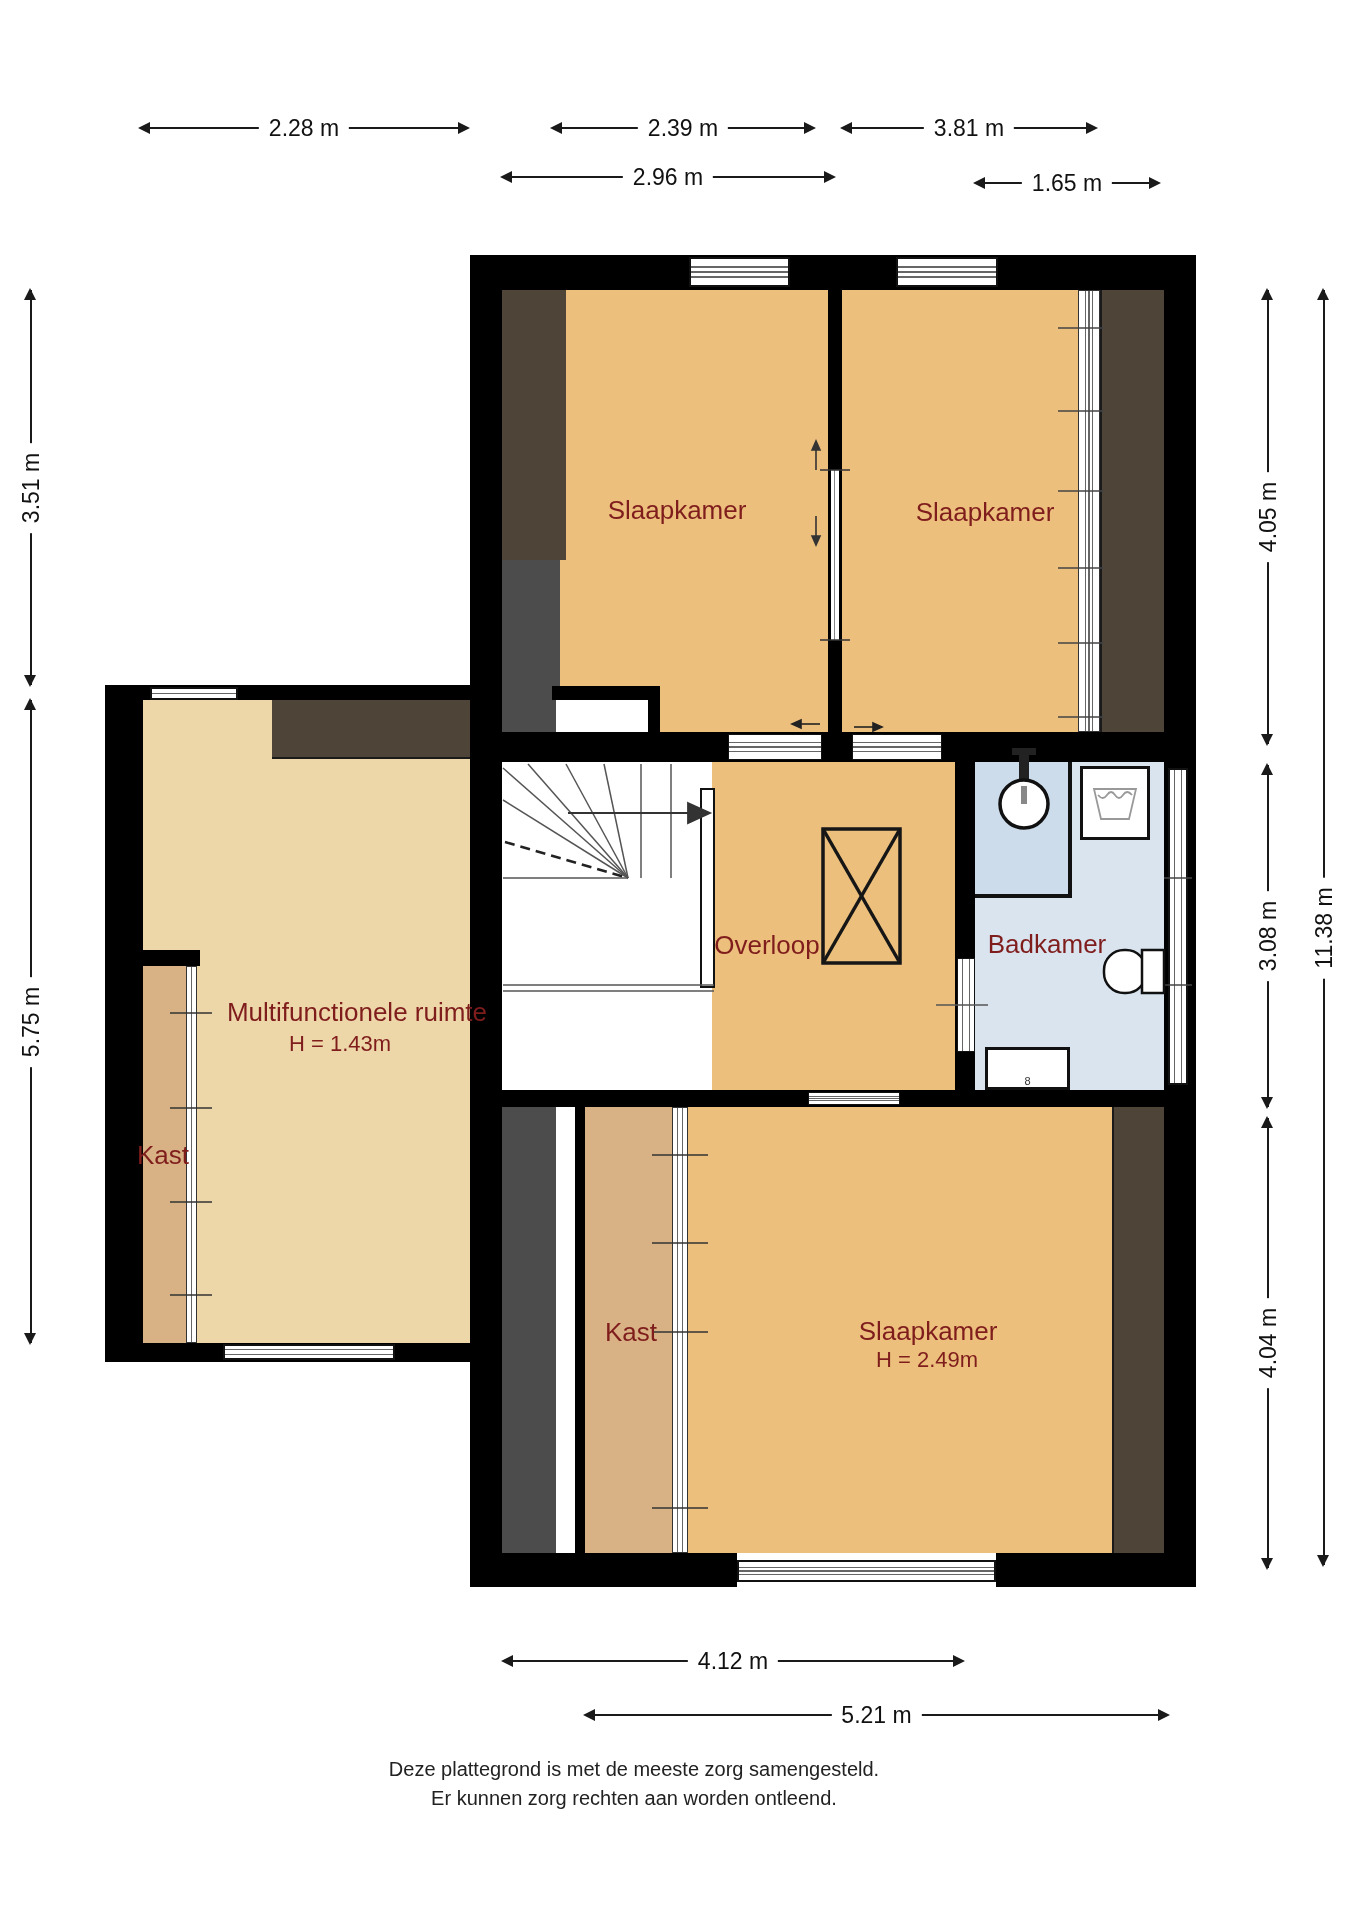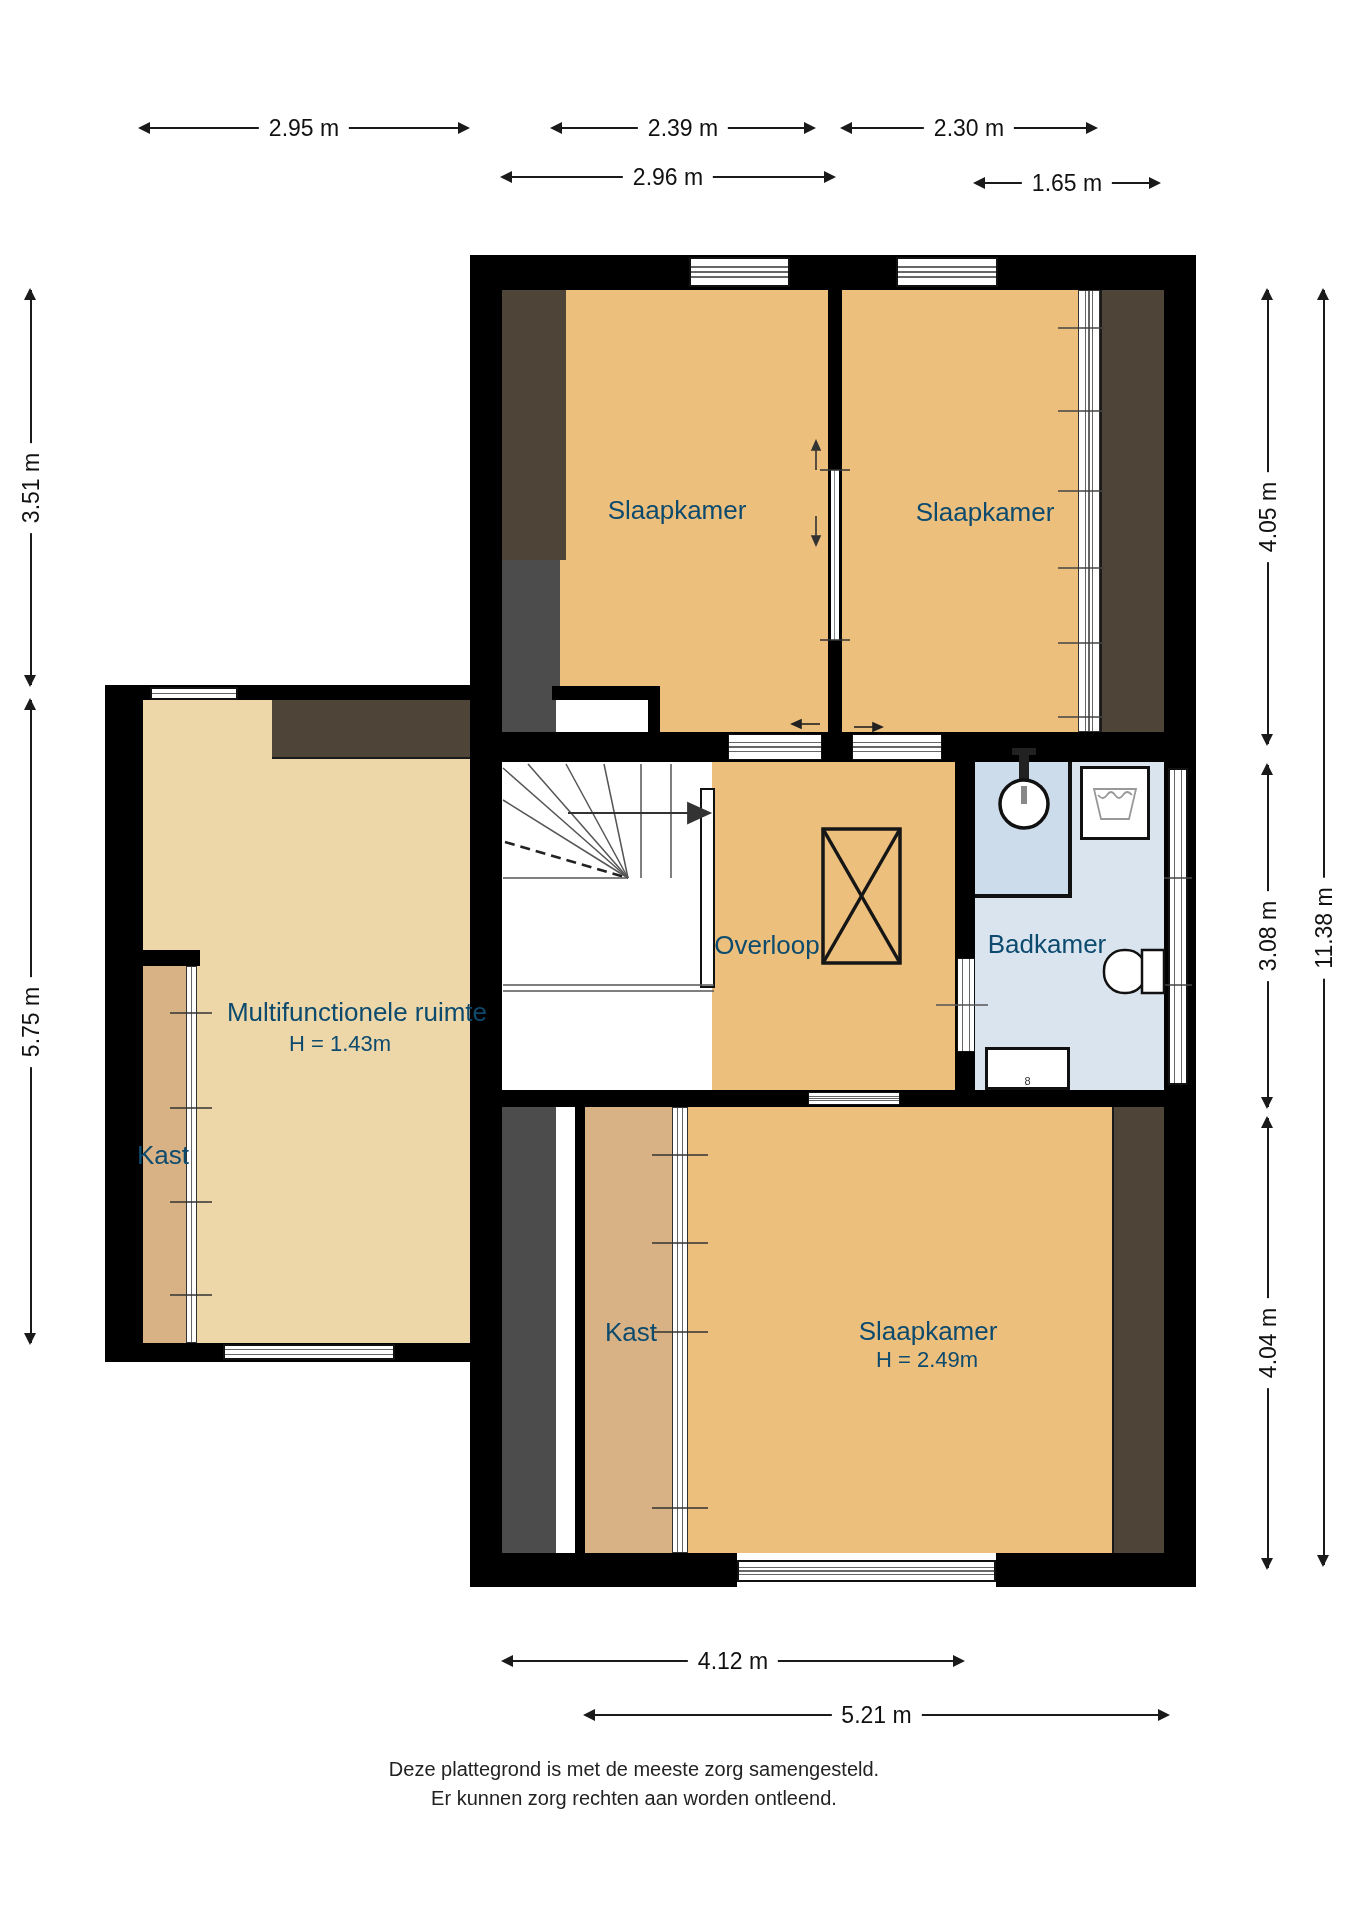--- a/index.html
+++ b/index.html
@@ -1,21 +1,21 @@
 <!DOCTYPE html>
 <html><head>
 <meta charset="utf-8">
 <style>
   html,body{margin:0;padding:0;background:#fff;}
   #stage{position:relative;width:1358px;height:1920px;background:#fff;overflow:hidden;
          font-family:"Liberation Sans", sans-serif;color:#111;}
   .abs{position:absolute;}
   .wall{position:absolute;background:#000;}
   .room{position:absolute;}
-  .lbl{position:absolute;transform:translate(-50%,-50%);font-size:26px;color:#0c4a6e;white-space:nowrap;}
+  .lbl{position:absolute;transform:translate(-50%,-50%);font-size:26px;color:#7f1d1d;white-space:nowrap;}
   .lbl.sub{font-size:22px;}
   
   .winh{position:absolute;box-sizing:border-box;border:2px solid #111;background:
         linear-gradient(to bottom,#fff 0 28%,#666 28% 34%,#fff 34% 47%,#666 47% 53%,#fff 53% 66%,#666 66% 72%,#fff 72% 100%);}
   .winv{position:absolute;box-sizing:border-box;border:2px solid #111;background:
         linear-gradient(to right,#fff 0 28%,#666 28% 34%,#fff 34% 47%,#666 47% 53%,#fff 53% 66%,#666 66% 72%,#fff 72% 100%);}
   .winv.light{border-color:#333;border-width:1px;}
   
   .dimh{position:absolute;height:0;border-top:2px solid #1a1a1a;}
   .dimh .ah-l,.dimh .ah-r{position:absolute;top:-7px;width:0;height:0;border:6px solid transparent;}
@@ -206,31 +206,31 @@
   <div class="lbl" style="left:357px;top:1012px;">Multifunctionele ruimte</div>
   <div class="lbl sub" style="left:340px;top:1044px;">H = 1.43m</div>
   <div class="lbl" style="left:163px;top:1155px;">Kast</div>
   <div class="lbl" style="left:631px;top:1332px;">Kast</div>
   <div class="lbl" style="left:928px;top:1331px;">Slaapkamer</div>
   <div class="lbl sub" style="left:927px;top:1360px;">H = 2.49m</div>
 
   <div class="dimh" style="left:140px;top:127px;width:328px;">
     <i class="ah-l"></i>
       <i class="ah-r"></i>
-      <span class="lab">2.95 m</span>
+      <span class="lab">2.28 m</span>
     </div>
   <div class="dimh" style="left:552px;top:127px;width:262px;">
     <i class="ah-l"></i>
       <i class="ah-r"></i>
       <span class="lab">2.39 m</span>
     </div>
   <div class="dimh" style="left:842px;top:127px;width:254px;">
     <i class="ah-l"></i>
       <i class="ah-r"></i>
-      <span class="lab">2.30 m</span>
+      <span class="lab">3.81 m</span>
     </div>
   <div class="dimh" style="left:502px;top:176px;width:332px;">
     <i class="ah-l"></i>
       <i class="ah-r"></i>
       <span class="lab">2.96 m</span>
     </div>
   <div class="dimh" style="left:975px;top:182px;width:184px;">
     <i class="ah-l"></i>
       <i class="ah-r"></i>
       <span class="lab">1.65 m</span>

